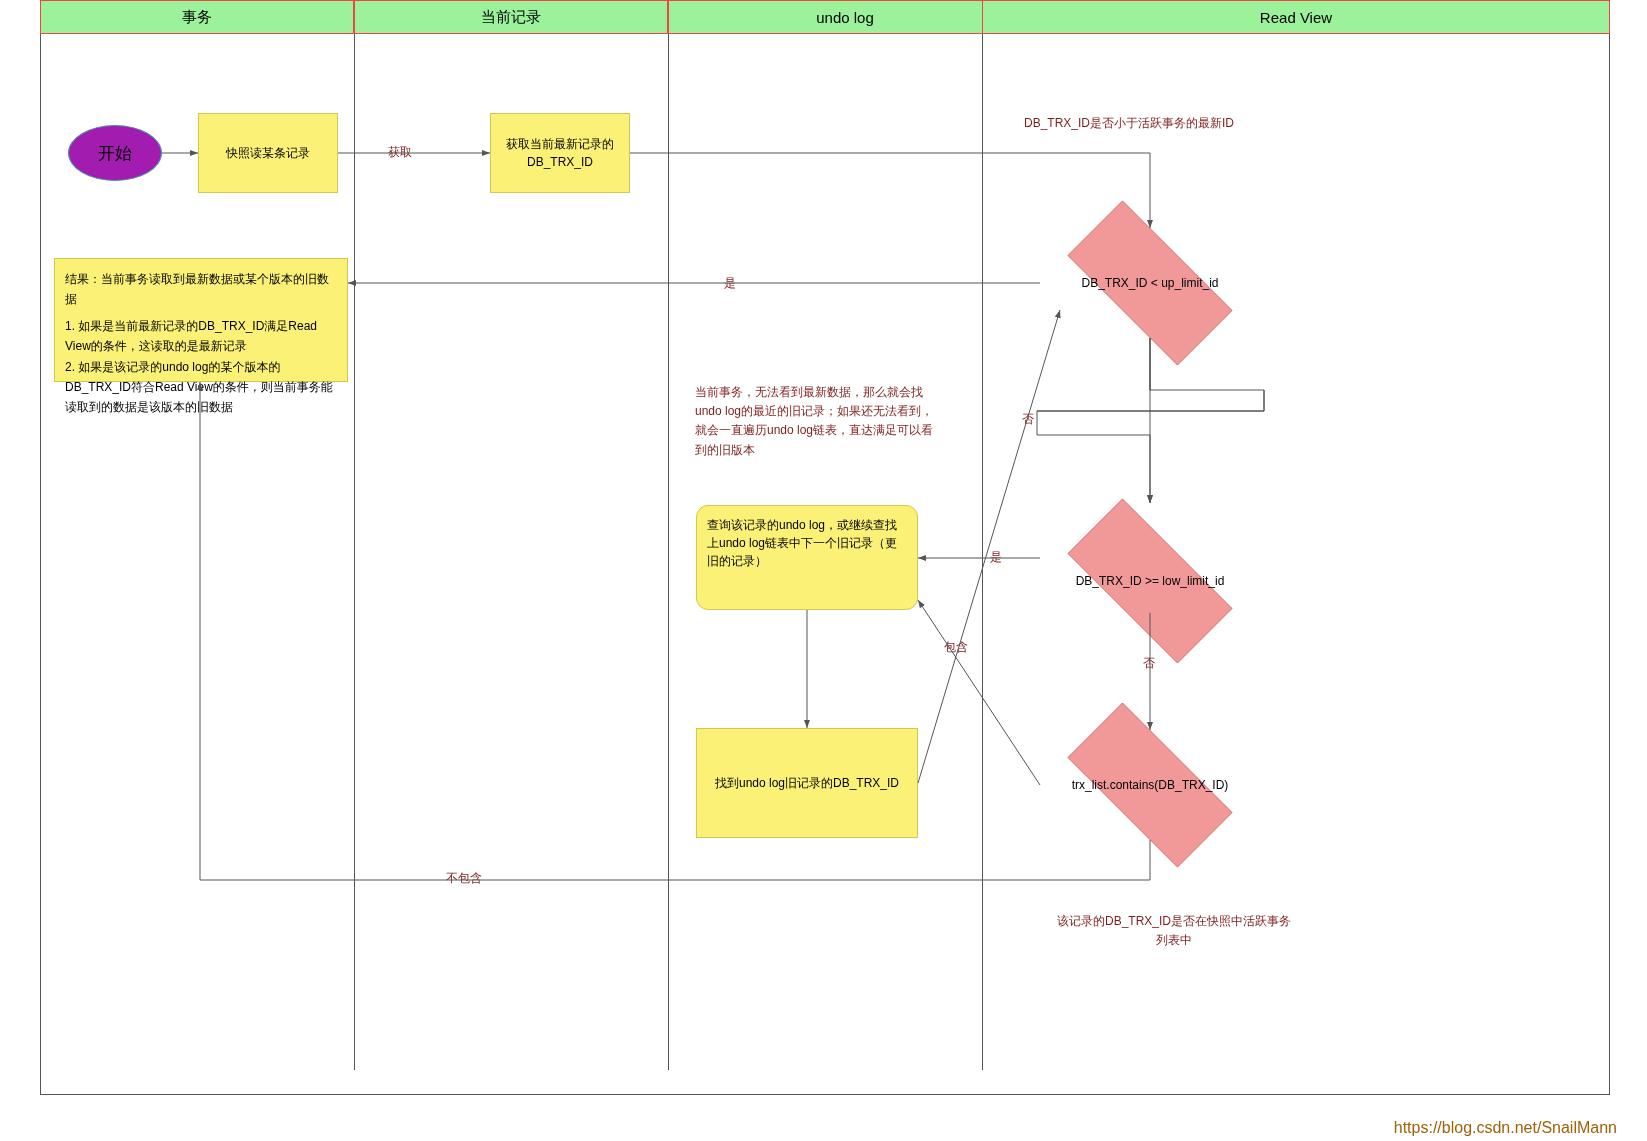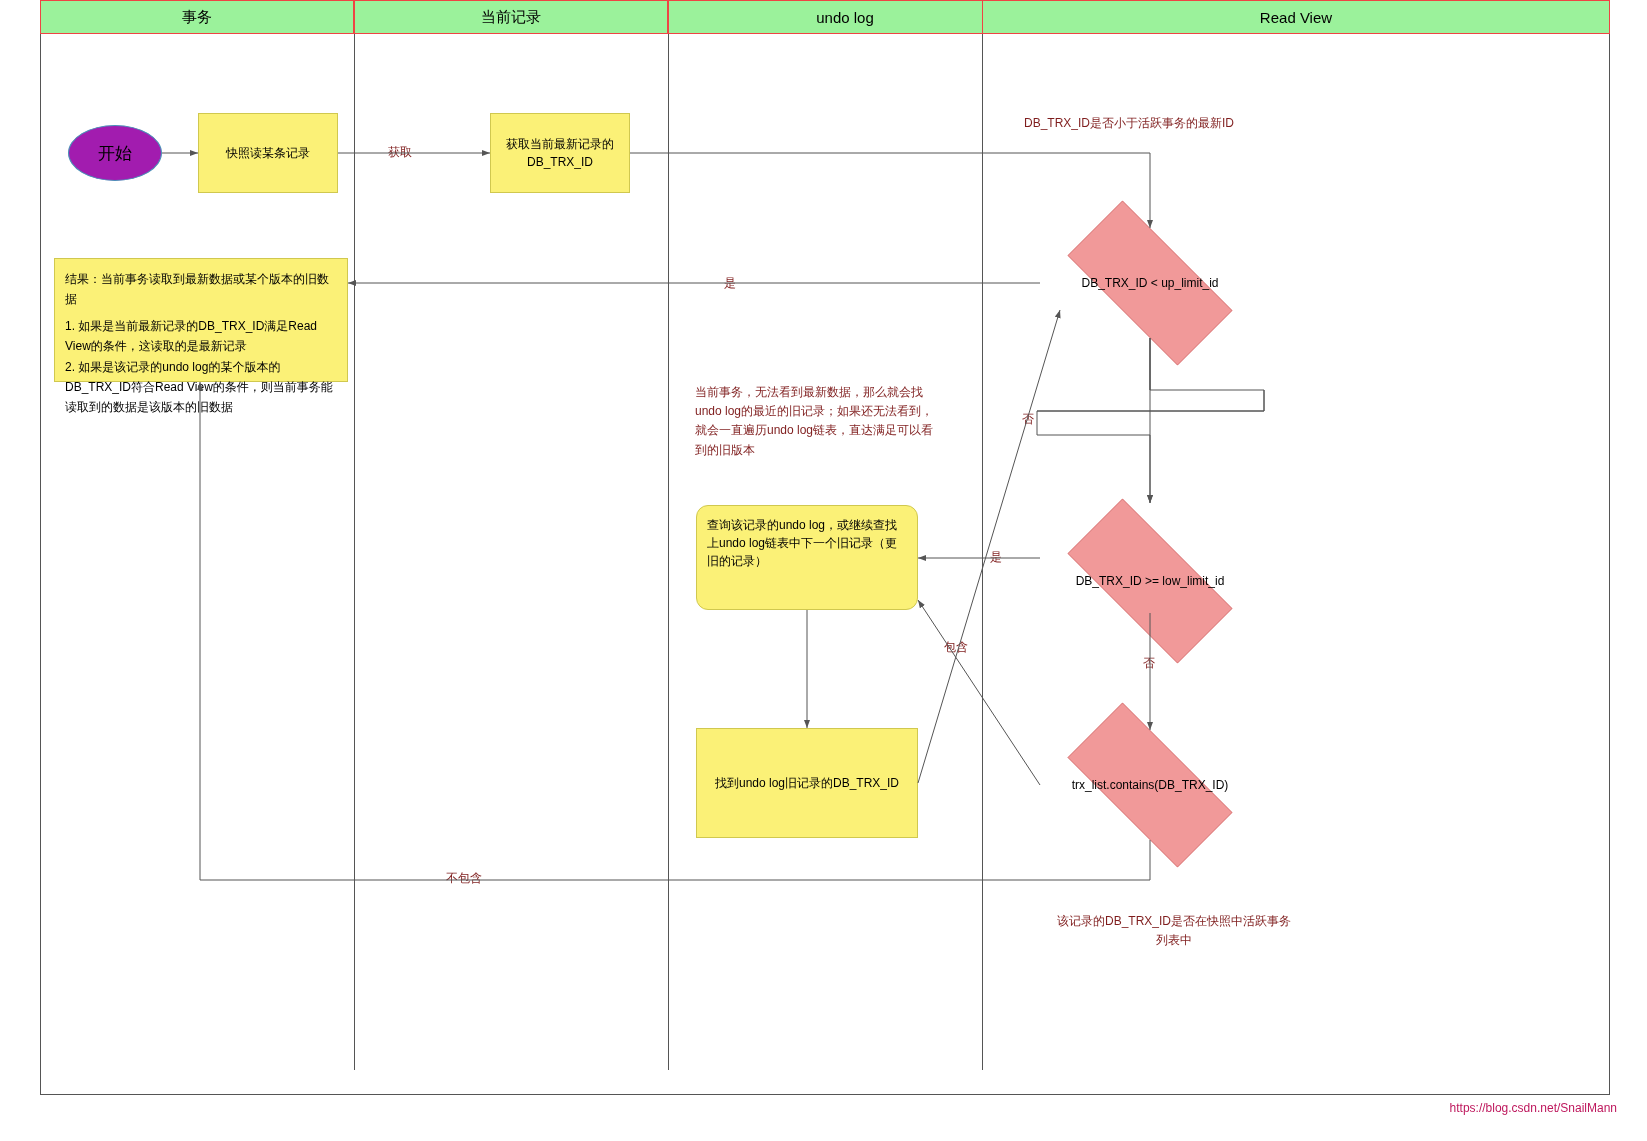--- a/index.html
+++ b/index.html
@@ -9,21 +9,21 @@
   .lane-header { position: absolute; top: 0; height: 34px; background: #9bf29b; border: 1px solid #ef4444; display: flex; align-items: center; justify-content: center; font-size: 15px; }
   .lane-divider { position: absolute; top: 34px; width: 1px; height: 1036px; background: #555; }
   .start-node { position: absolute; width: 94px; height: 56px; background: #a21caf; border: 1px solid #4a90b8; border-radius: 50% / 50%; display: flex; align-items: center; justify-content: center; font-size: 17px; }
   .box { position: absolute; background: #fbf177; border: 1px solid #d0c84f; display: flex; align-items: center; justify-content: center; text-align: center; font-size: 12px; padding: 6px; line-height: 1.5; }
   .note-box { position: absolute; background: #fbf177; border: 1px solid #d0c84f; font-size: 12px; padding: 10px; line-height: 1.7; }
   .diamond { position: absolute; width: 220px; height: 110px; }
   .diamond .shape { width: 100%; height: 100%; background: #f19999; border: 1px solid #d07070; transform: rotate(45deg) scale(0.707, 0.707); transform-origin: center; }
   .diamond .dlabel { position: absolute; top: 0; left: 0; width: 100%; height: 100%; display: flex; align-items: center; justify-content: center; font-size: 12px; text-align: center; padding: 0 22px; }
   svg.conns { position: absolute; left: 0; top: 0; width: 1647px; height: 1141px; pointer-events: none; }
   .elabel { position: absolute; font-size: 12px; color: #7f1d1d; background: transparent; }
-  .watermark { position: absolute; right: 30px; bottom: 26px; font-size: 12px; color: #be185d; }
+  .watermark { position: absolute; right: 30px; bottom: 4px; font-size: 16px; color: #a16207; }
 </style>
 </head>
 <body>
 
 <div class="canvas">
 
   <div class="outer-frame"></div>
 
   <div class="lane-header" style="left:40px; width:314px;">事务</div>
   <div class="lane-header" style="left:354px; width:314px;">当前记录</div>

